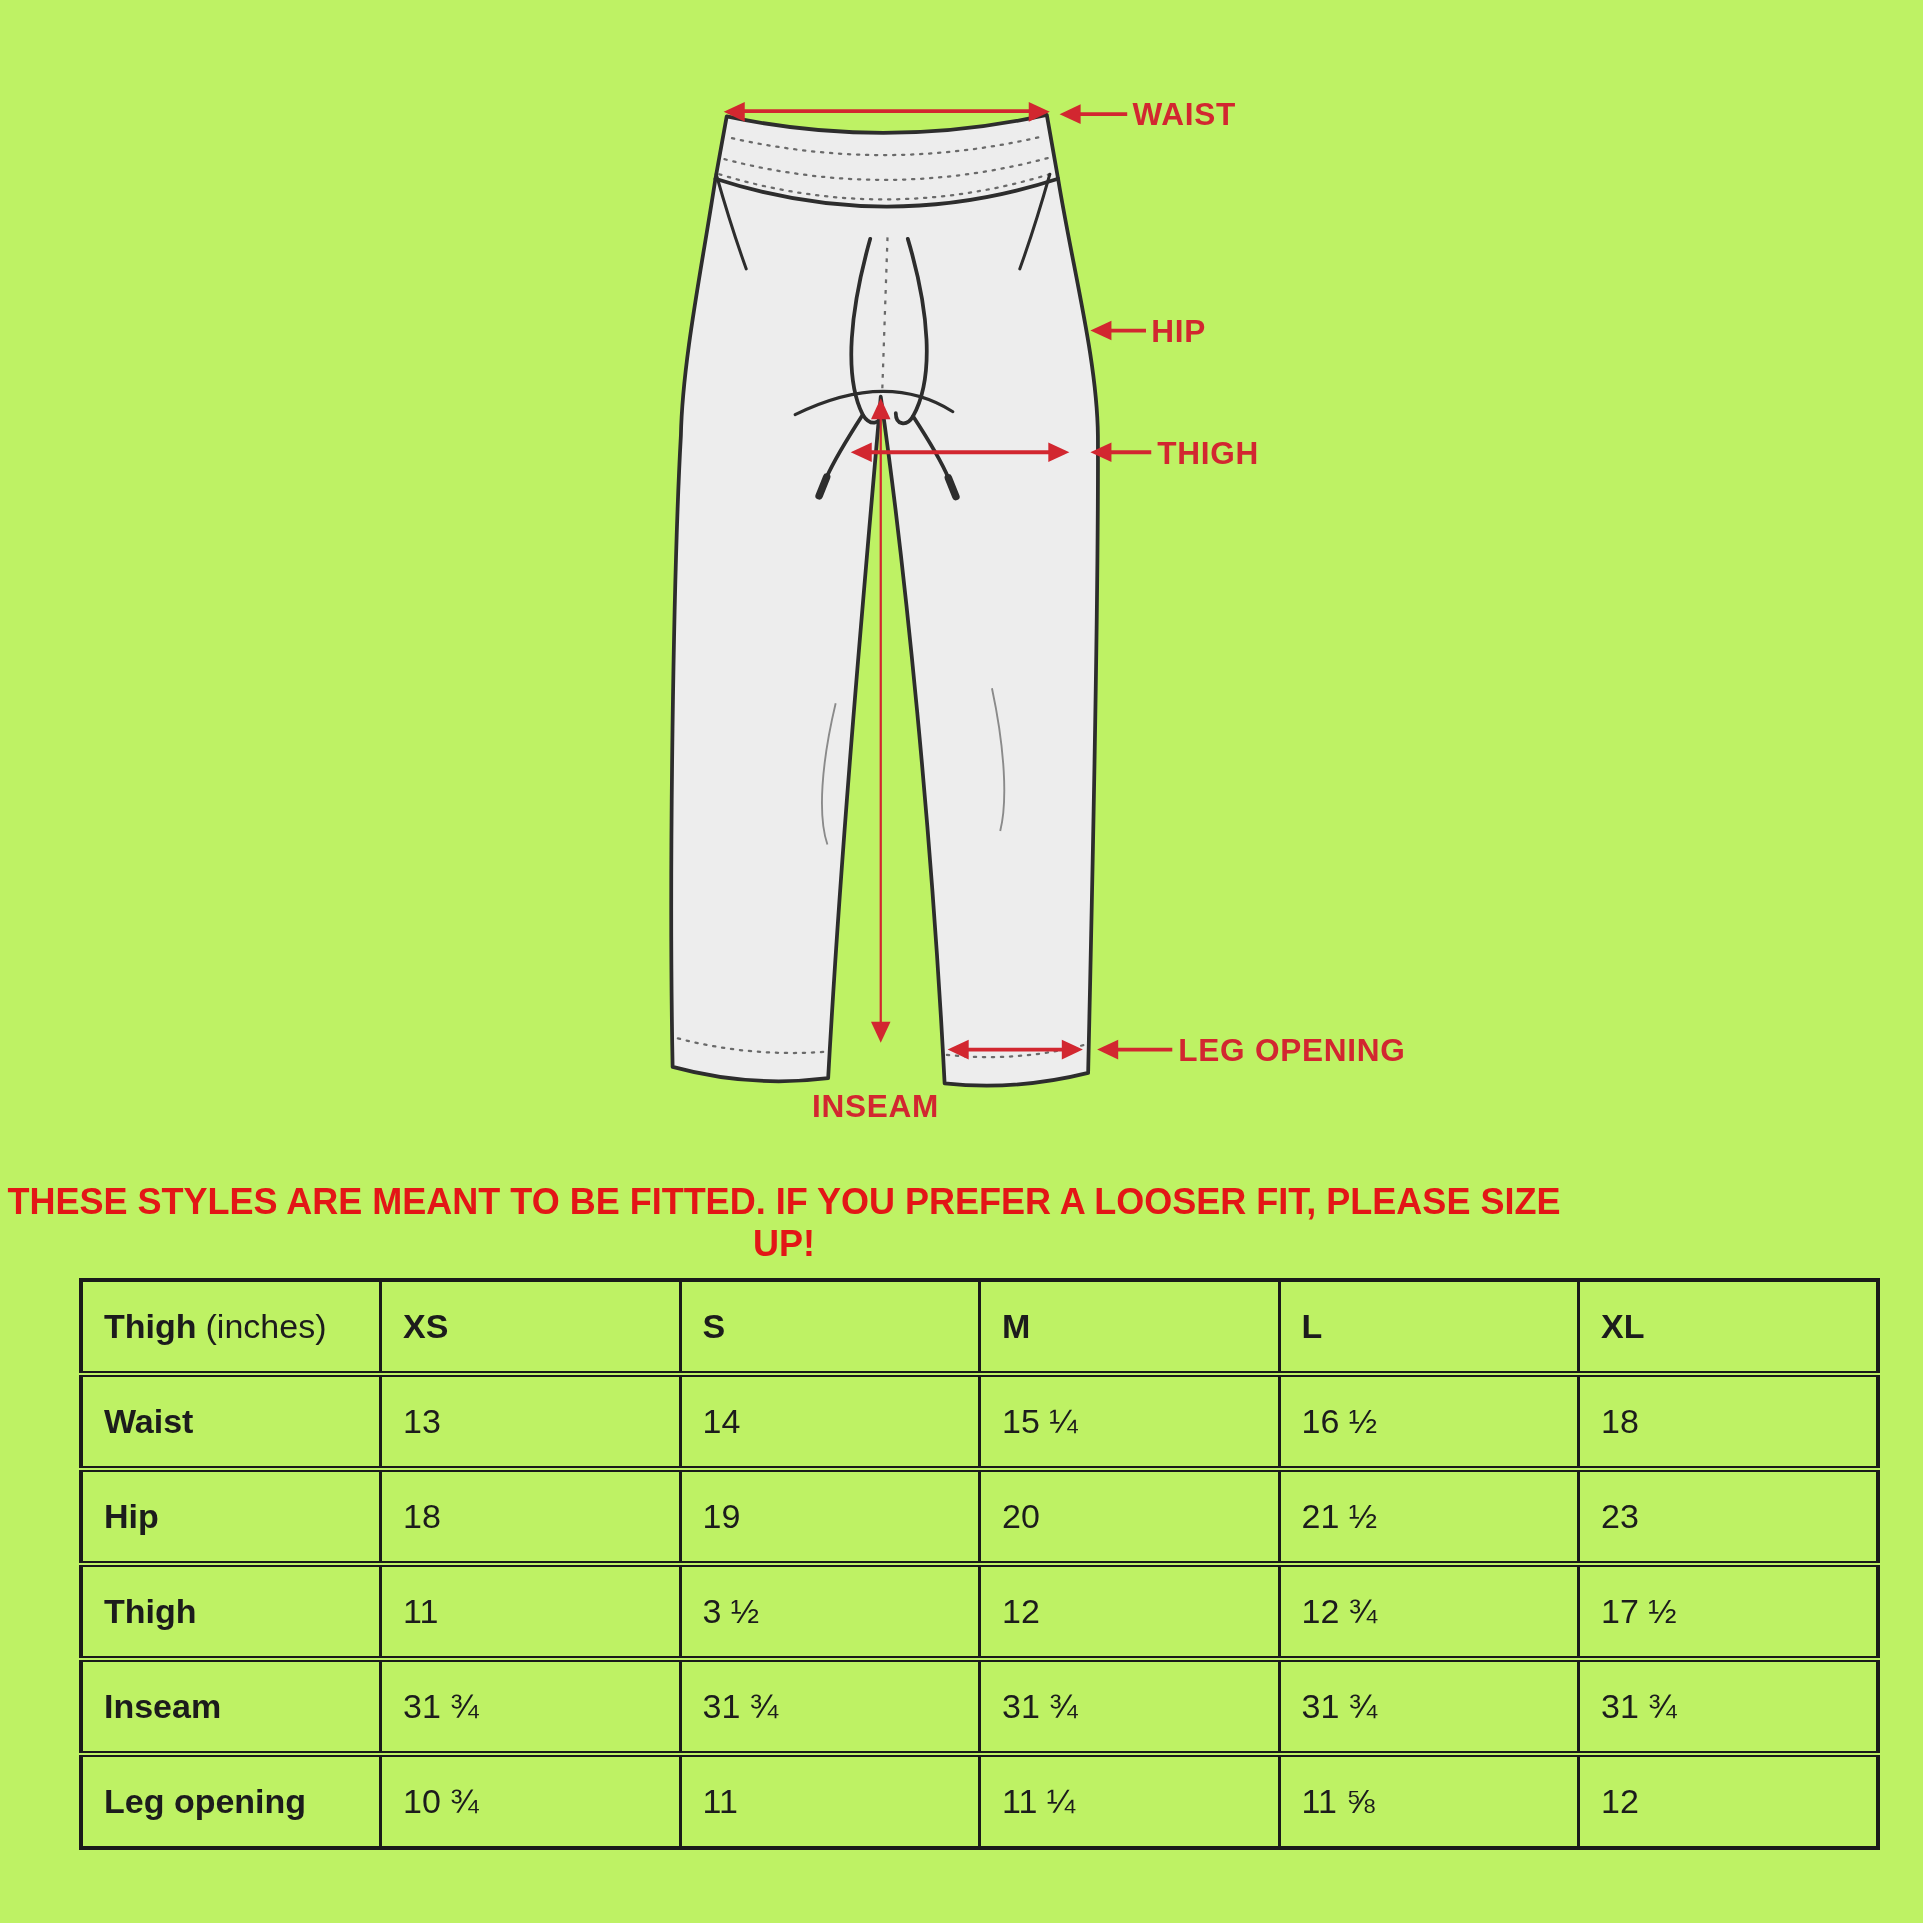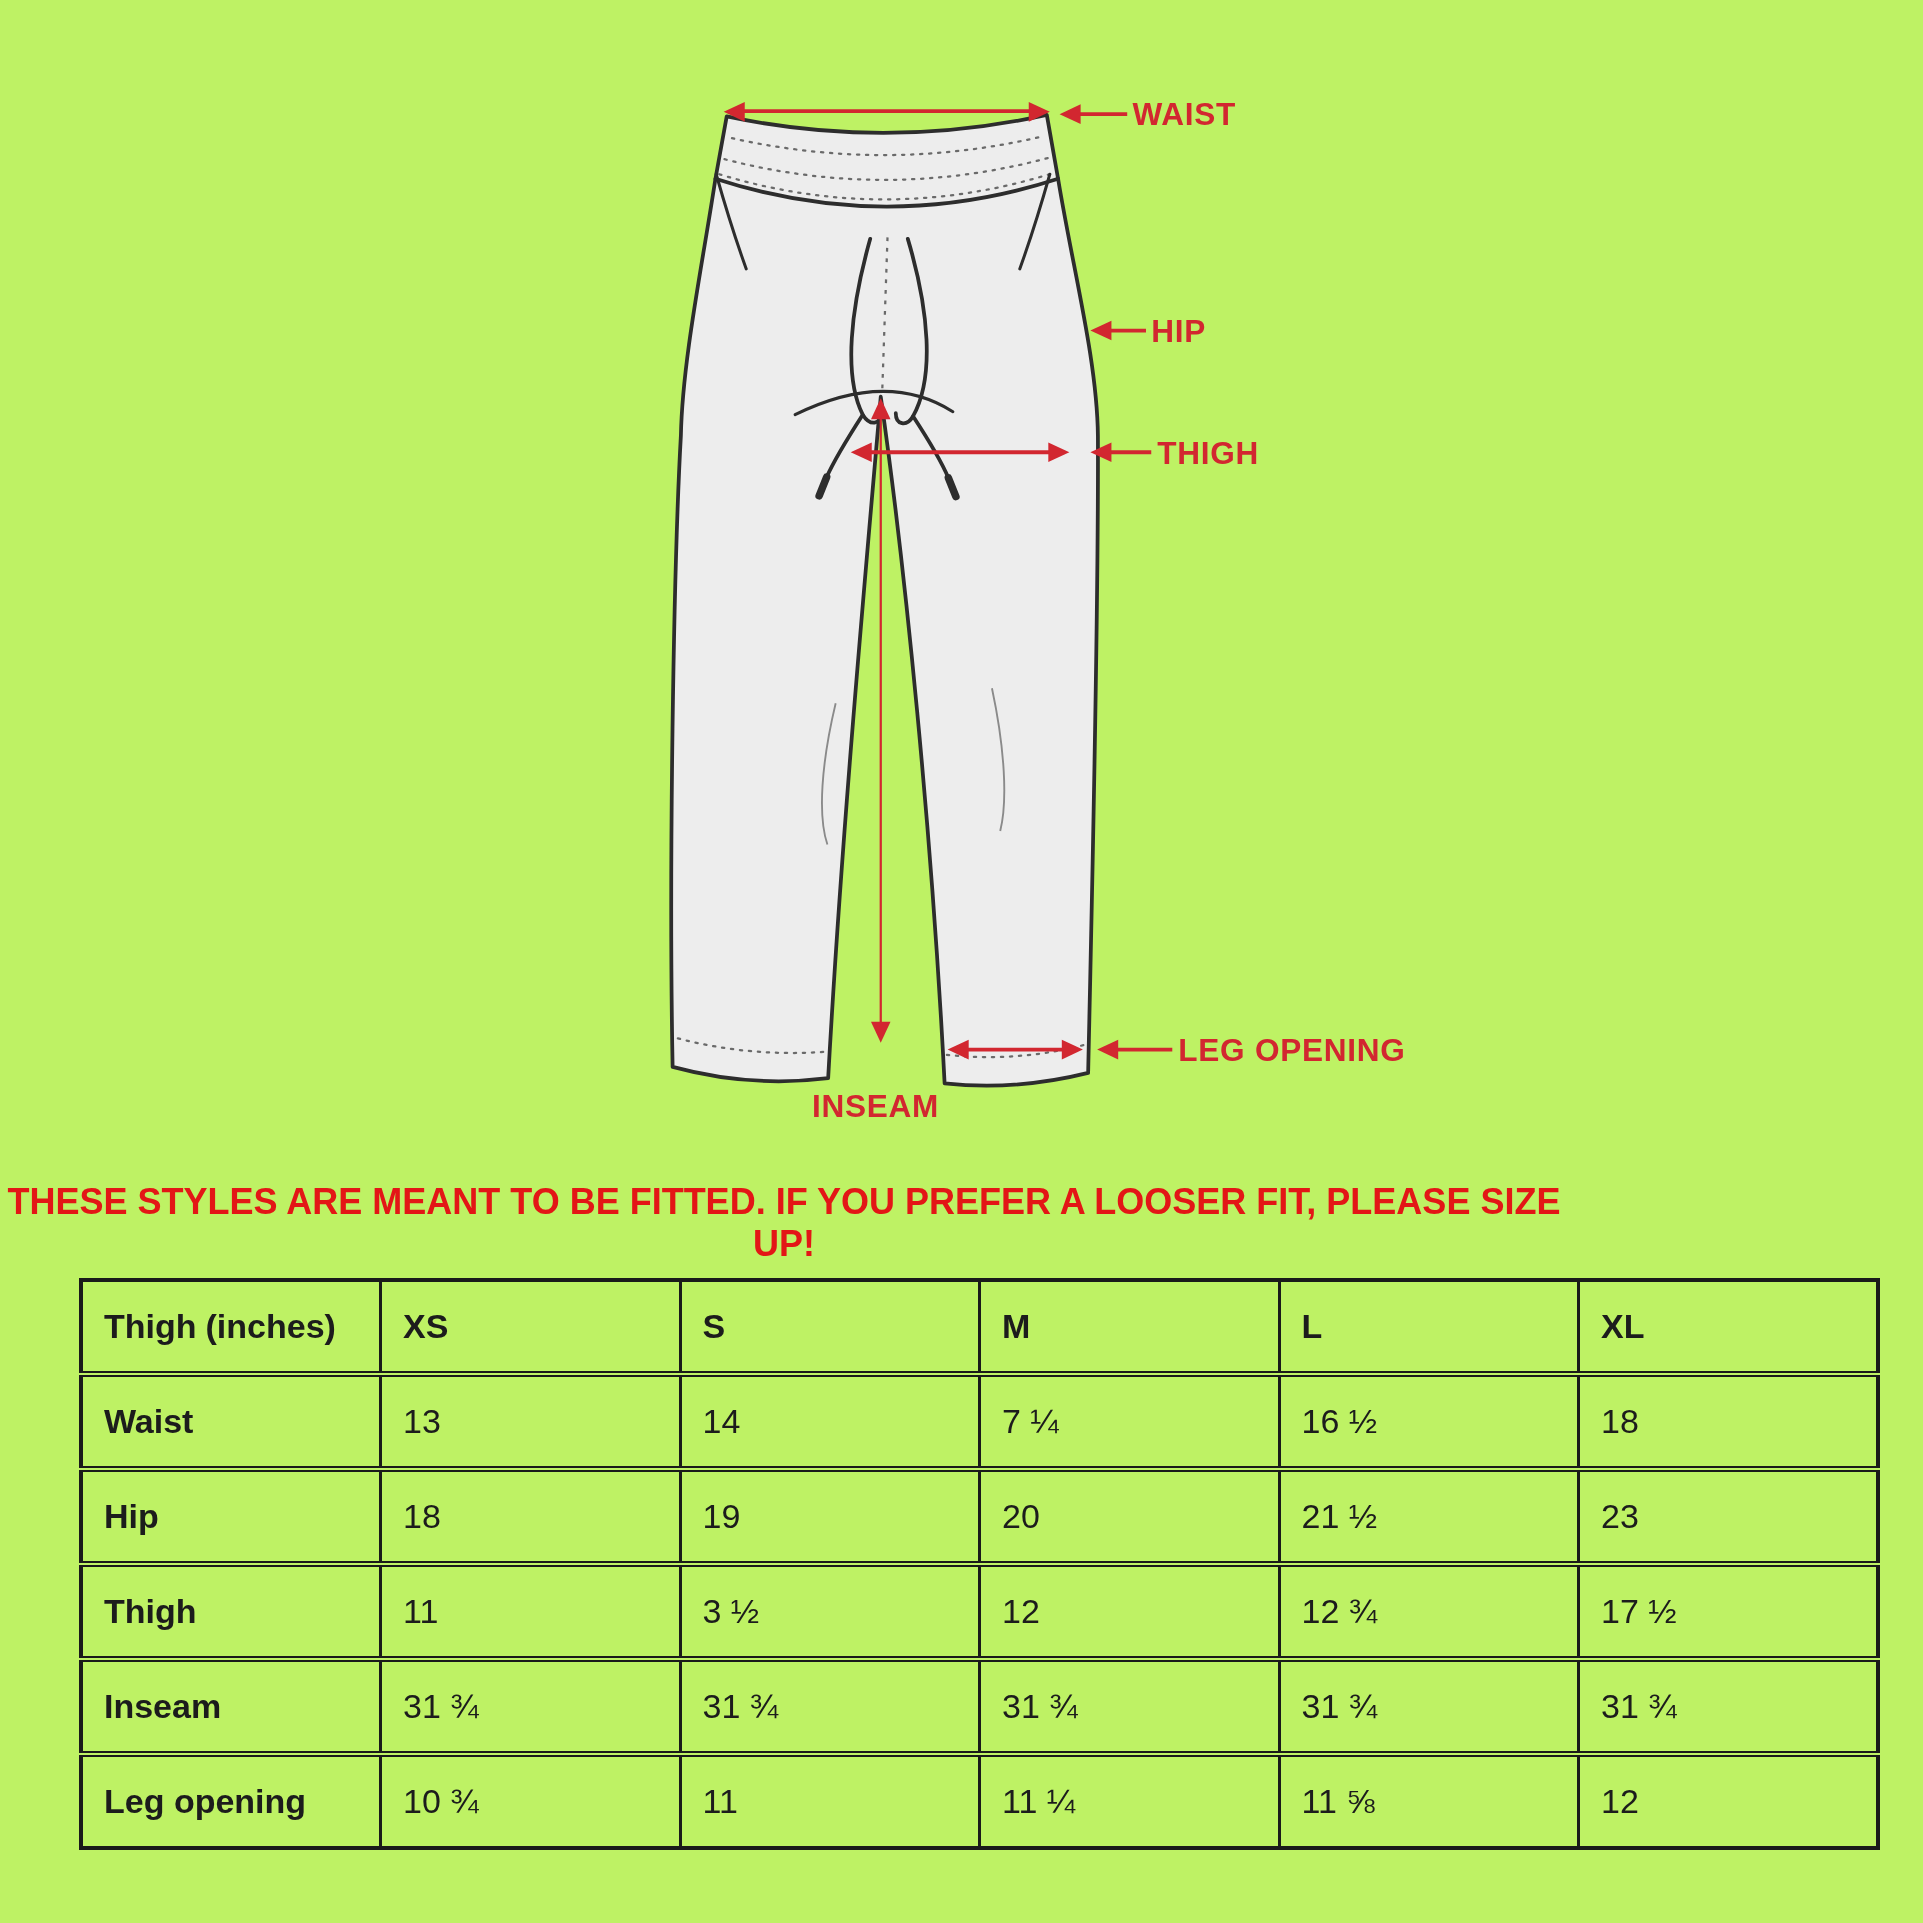--- a/index.html
+++ b/index.html
@@ -29,21 +29,21 @@
   .size-table{position:absolute;left:79px;top:1278px;width:1801px;
               border-collapse:collapse;table-layout:fixed;
               border:4.5px solid #1a1a1a;font-size:34px;color:#1c1c1c;}
   .size-table th,.size-table td{height:89px;padding:0 0 0 21px;text-align:left;
               vertical-align:middle;border-left:3px solid #1a1a1a;
               border-top:6.8px double #1a1a1a;overflow:hidden;white-space:nowrap;}
   .size-table tr:first-child th{border-top:4.5px solid #1a1a1a;}
   .size-table th{font-weight:bold;}
   .size-table td.row-label{font-weight:bold;}
   .size-table td{font-weight:normal;}
-  .unit{font-weight:bold;margin-left:9px;}
+  .unit{font-weight:normal;margin-left:9px;}
 </style>
 </head>
 <body>
 
 <div class="page">
 
   <svg class="diagram" viewBox="0 0 1180 1440">
 
     <g>
 
@@ -139,21 +139,21 @@
       <th>XS</th>
       <th>S</th>
       <th>M</th>
       <th>L</th>
       <th>XL</th>
     </tr>
     <tr>
       <td class="row-label">Waist</td>
       <td>13</td>
       <td>14</td>
-      <td>7 ¼</td>
+      <td>15 ¼</td>
       <td>16 ½</td>
       <td>18</td>
     </tr>
     <tr>
       <td class="row-label">Hip</td>
       <td>18</td>
       <td>19</td>
       <td>20</td>
       <td>21 ½</td>
       <td>23</td>

